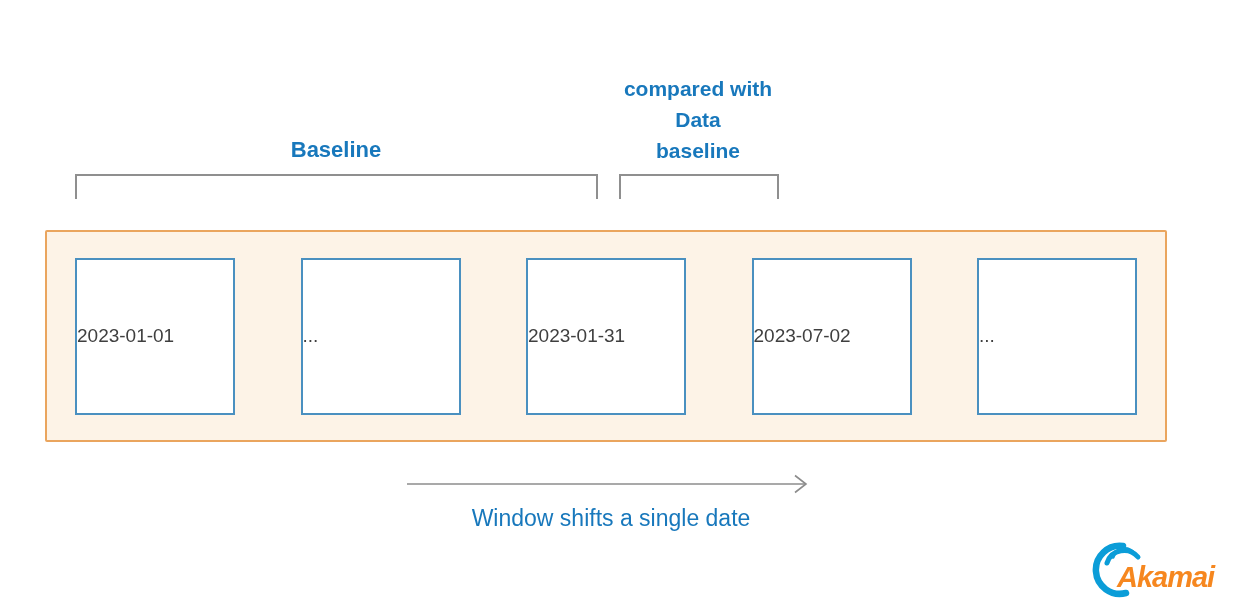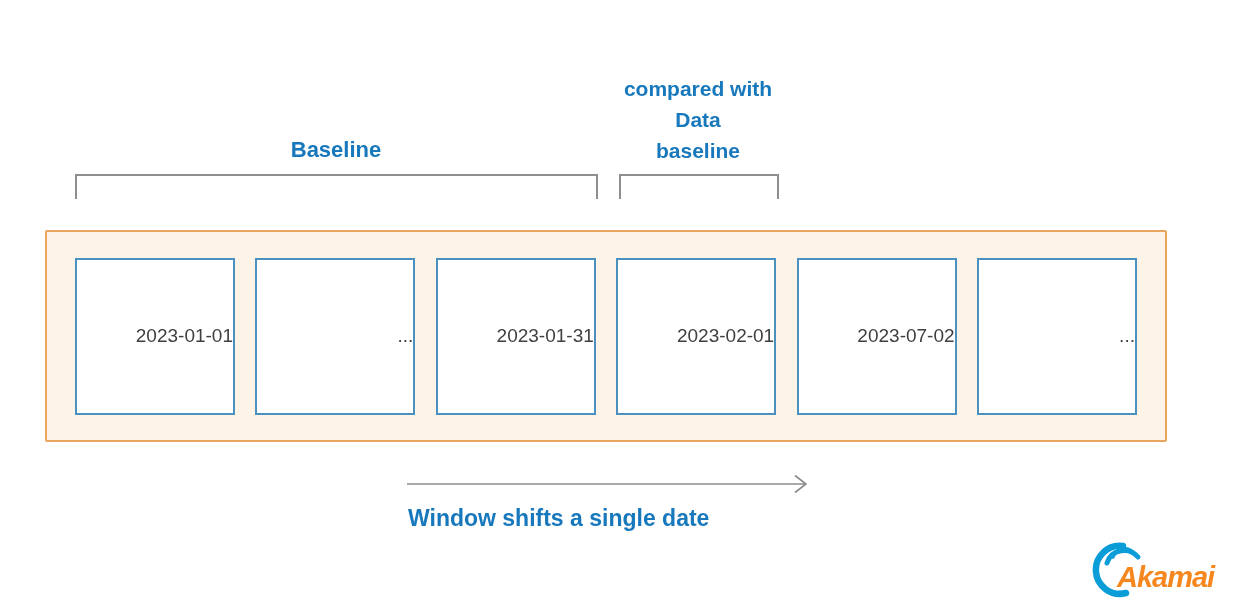--- a/index.html
+++ b/index.html
@@ -68,39 +68,39 @@
     padding: 0 28px;
   }
   .date-box {
     width: 160px;
     height: 157px;
     box-sizing: border-box;
     background: #ffffff;
     border: 2px solid var(--box-border, #4a90c0);
     display: flex;
     align-items: center;
-    justify-content: flex-end;
+    justify-content: flex-start;
     font-size: 19px;
     color: var(--date-text, #3f3f3f);
   }
 
   
   #shift-arrow {
     position: absolute;
     left: 406px;
     top: 472px;
   }
   #arrow-label {
     position: absolute;
     left: 408px;
     top: 505px;
     width: 406px;
-    text-align: left;
+    text-align: center;
     color: var(--heading-blue, #1878bc);
-    font-weight: bold;
+    font-weight: normal;
     font-size: 23px;
   }
 
   
   #logo {
     position: absolute;
     left: 1090px;
     top: 542px;
   }
 </style>
@@ -124,23 +124,20 @@
     <div class="date-box">
       <span>2023-01-01</span>
     </div>
     <div class="date-box">
       <span>...</span>
     </div>
     <div class="date-box">
       <span>2023-01-31</span>
     </div>
     <div class="date-box">
-      <span>2023-02-01</span>
-    </div>
-    <div class="date-box">
       <span>2023-07-02</span>
     </div>
     <div class="date-box">
       <span>...</span>
     </div>
   </div>
 
   <svg id="shift-arrow" width="410" height="24" viewBox="0 0 410 24">
     <line x1="1" y1="12" x2="399" y2="12" style="stroke:var(--arrow-gray,#8c8c8c); stroke-width:1.6"></line>
     <polyline points="389,3.5 400,12 389,20.5" style="fill:none; stroke:var(--arrow-gray,#8c8c8c); stroke-width:1.6"></polyline>

